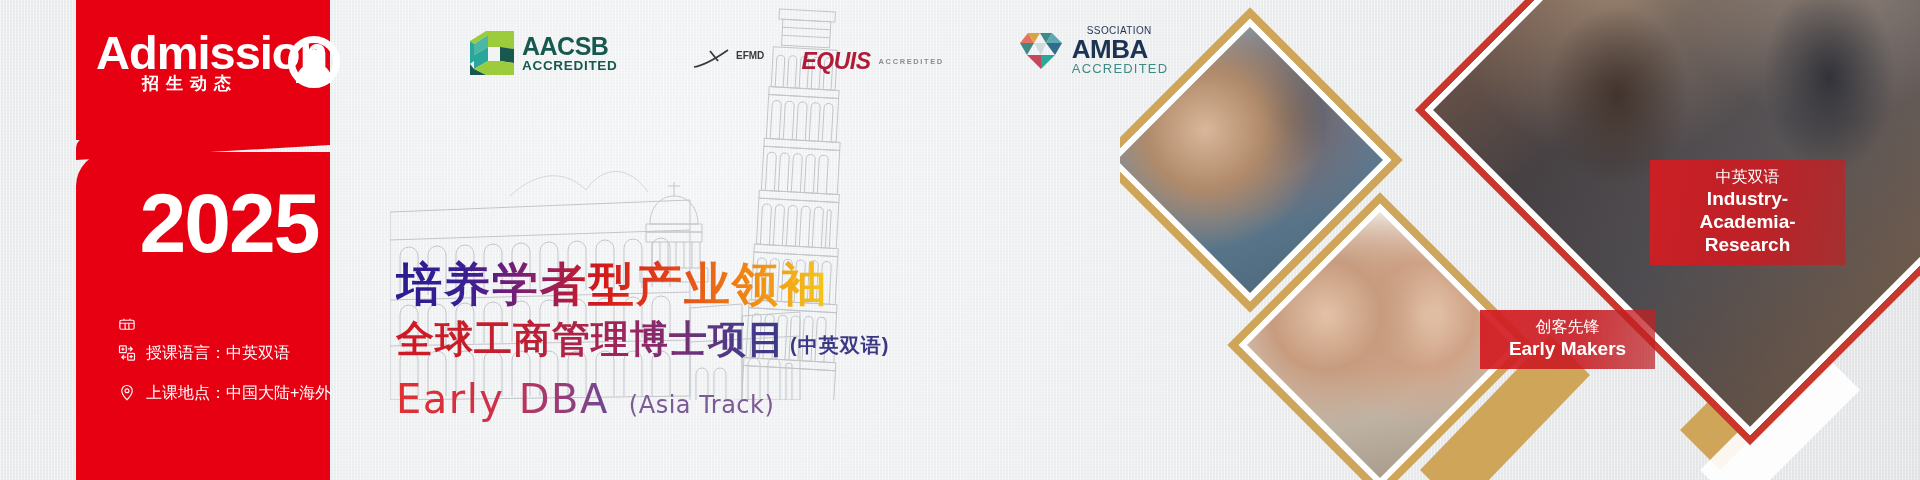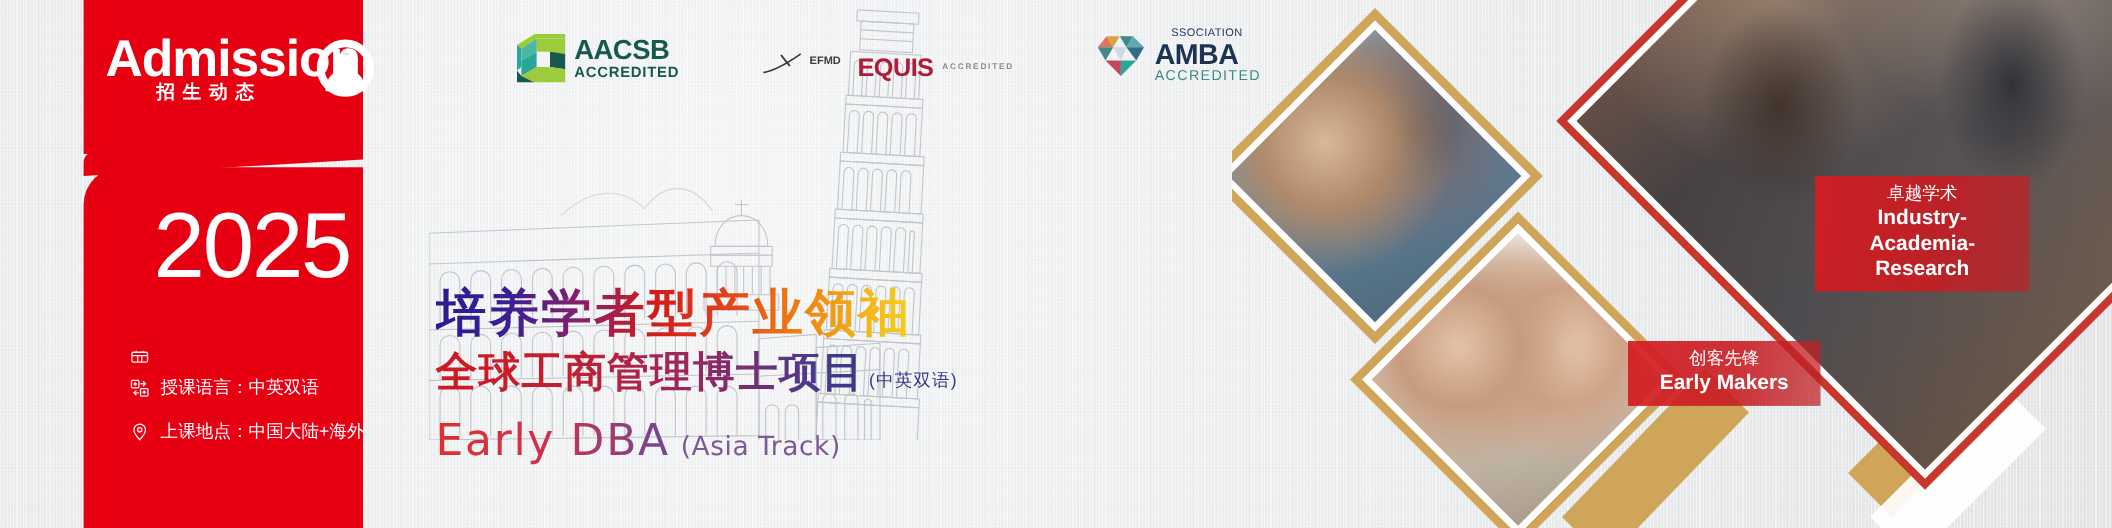--- a/index.html
+++ b/index.html
@@ -60,21 +60,21 @@
     content:""; position:absolute; left:9px; top:6px; width:20px; height:20px;
     background:#fff; border-radius:50%;
   }
   .admission-mark:before{
     content:""; position:absolute; left:1px; bottom:-2px; width:36px; height:20px;
     background:#fff; border-radius:18px 18px 0 0;
   }
   .year{
     position:absolute; left:0; top:175px; width:392px;
     text-align:center; padding-left:66px;
-    font-size:84px; font-weight:400; color:#fff; letter-spacing:-2px;
+    font-size:84px; font-weight:700; color:#fff; letter-spacing:-2px;
     line-height:96px;
   }
   .info-list{ position:absolute; left:118px; top:315px; width:230px; }
   .info-row{
     display:flex; align-items:center; gap:10px;
     color:#fff; font-size:16px; line-height:40px; white-space:nowrap;
   }
   .info-icon{ width:18px; height:18px; flex:0 0 18px; opacity:.95; }
   .info-icon svg{ display:block; width:18px; height:18px; }
 
@@ -86,21 +86,21 @@
   .acc{ display:flex; align-items:center; gap:8px; }
   .acc-aacsb-mark{ width:44px; height:44px; }
   .acc-aacsb-text{ line-height:1; }
   .acc-aacsb-text .t1{
     font-size:25px; font-weight:700; letter-spacing:-.5px; color:#17584f;
   }
   .acc-aacsb-text .t2{
     font-size:13.5px; font-weight:700; letter-spacing:.7px; color:#17584f;
   }
   .acc-equis{ text-align:left; line-height:1; padding-bottom:2px; }
-  .acc-equis .eq{ font-size:23px; font-weight:700; color:#b01b38; letter-spacing:-.5px; margin-top:2px;}
+  .acc-equis .eq{ font-size:23px; font-weight:700; font-style:italic; color:#b01b38; letter-spacing:-.5px; margin-top:2px;margin-left:22px;}
   .acc-equis .sub{ font-size:7.5px; font-weight:700; letter-spacing:1.6px; color:#8c8c8c; margin-top:2px;}
   .acc-amba-mark{ width:46px; height:40px; }
   .acc-amba-text{ line-height:1; }
   .acc-amba-text .t1{ font-size:10px; letter-spacing:.4px; color:#1d3352; }
   .acc-amba-text .t2{ font-size:26px; font-weight:700; color:#1d3352; letter-spacing:-.5px; line-height:26px;}
   .acc-amba-text .t3{ font-size:13px; letter-spacing:1.2px; color:#3f8a86; }
 
   .line-art{
     position:absolute; left:390px; top:0; width:640px; height:400px;
     opacity:.55; pointer-events:none;
@@ -118,35 +118,35 @@
     margin-top:6px;
     font-size:38px; font-weight:700; letter-spacing:1px; line-height:46px;
     display:flex; align-items:baseline;
   }
   .headline2 .big{
     background:linear-gradient(90deg,#cf1a24 0%,#c2202f 30%,#9b2560 60%,#4a3a8c 88%,#3b3785 100%);
     -webkit-background-clip:text; background-clip:text; color:transparent;
     -webkit-text-fill-color:transparent;
   }
   .headline2 .paren{
-    font-size:16px; font-weight:400; color:#3b3785; margin-left:4px;
+    font-size:20px; font-weight:700; color:#3b3785; margin-left:4px;
   }
   .headline3{
     margin-top:8px;
     display:flex; align-items:baseline;
     font-family:"DejaVu Sans","Liberation Sans",sans-serif;
   }
   .headline3 .en{
     font-size:40px; font-weight:400; letter-spacing:1.5px;
     background:linear-gradient(90deg,#e03030 0%,#d0304a 45%,#a03a72 75%,#6b4a94 100%);
     -webkit-background-clip:text; background-clip:text; color:transparent;
     -webkit-text-fill-color:transparent;
   }
   .headline3 .en-sub{
-    font-size:24px; color:#7b5a96; margin-left:10px; letter-spacing:.5px;
+    font-size:24px; color:#7b5a96; margin-left:20px; letter-spacing:.5px;
   }
 
   
   .right-collage{
     position:absolute; right:0; top:0; width:800px; height:480px; overflow:hidden;
   }
   .photo-big{
     position:absolute; right:-60px; top:-120px; width:460px; height:460px;
     transform:rotate(45deg);
     overflow:hidden;
@@ -406,21 +406,21 @@
     <div class="photo-d photo-1">
       <div class="inner"></div>
     </div>
 
     <div class="photo-d photo-2">
       <div class="inner"></div>
     </div>
 
 
     <div class="chip chip-2">
-      <span class="cn">卓越学术</span>
+      <span class="cn">中英双语</span>
       <span class="en">Industry-Academia-Research</span>
     </div>
 
     <div class="chip chip-3">
       <span class="cn">创客先锋</span>
       <span class="en">Early Makers</span>
     </div>
   </div>
 </div>
 

